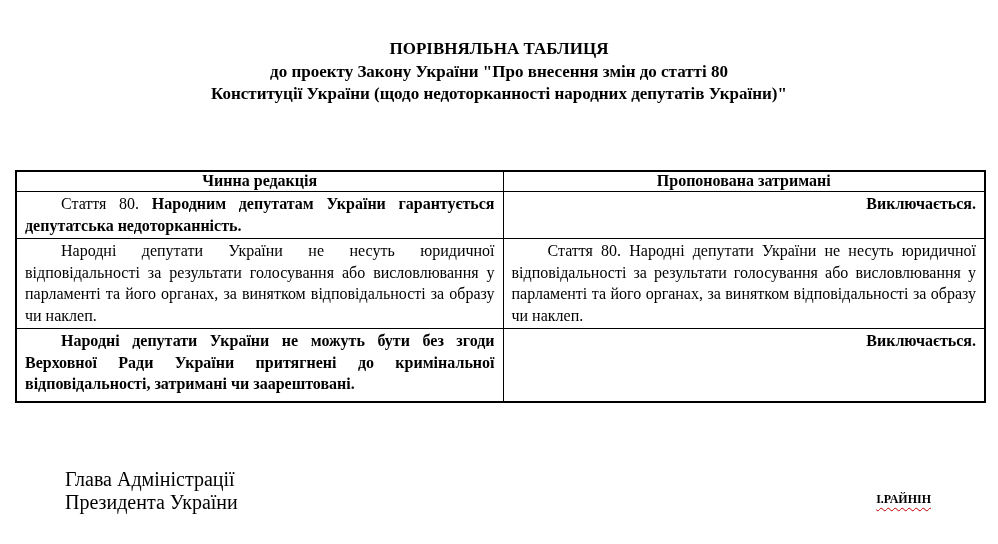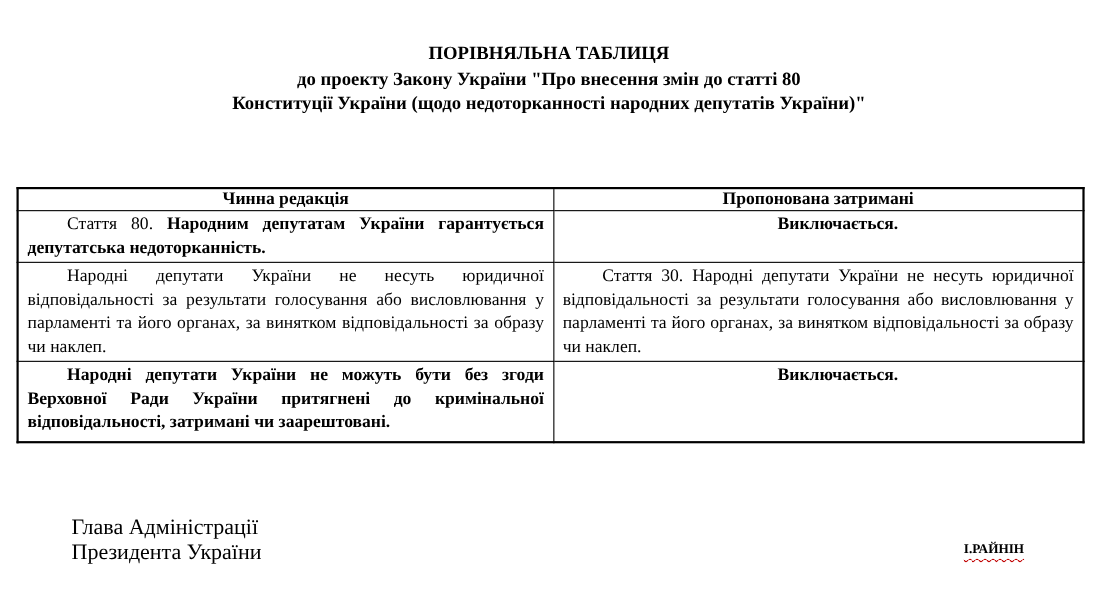--- a/index.html
+++ b/index.html
@@ -52,21 +52,21 @@
     line-height: 21.5px;
   }
   .cell-just {
     text-align: justify;
     text-indent: 36px;
   }
   .bold { font-weight: bold; }
   .excluded {
     font-weight: bold;
     text-indent: 36px;
-    text-align: center;
+    text-align: right;
   }
   td.h-r1 { height: 42px; }
   td.h-r2 { height: 88px; }
   td.h-r3 { height: 73px; margin-left: 12px; }
   td.offset-top { padding-top: 22px; }
   
   .sig-role {
     position: absolute;
     left: 65px;
     top: 468px;
@@ -115,21 +115,21 @@
         </td>
         <td class="h-r1">
           <div class="excluded">Виключається.</div>
         </td>
       </tr>
       <tr>
         <td class="h-r2">
           <div class="cell-just">Народні депутати України не несуть юридичної відповідальності за результати голосування або висловлювання у парламенті та його органах, за винятком відповідальності за образу чи наклеп.</div>
         </td>
         <td class="h-r2">
-          <div class="cell-just">Стаття 30. Народні депутати України не несуть юридичної відповідальності за результати голосування або висловлювання у парламенті та його органах, за винятком відповідальності за образу чи наклеп.</div>
+          <div class="cell-just">Стаття 80. Народні депутати України не несуть юридичної відповідальності за результати голосування або висловлювання у парламенті та його органах, за винятком відповідальності за образу чи наклеп.</div>
         </td>
       </tr>
       <tr>
         <td class="h-r3">
           <div class="cell-just bold">Народні депутати України не можуть бути без згоди Верховної Ради України притягнені до кримінальної відповідальності, затримані чи заарештовані.</div>
         </td>
         <td class="h-r3 offset-top">
           <div class="excluded">Виключається.</div>
         </td>
       </tr>

